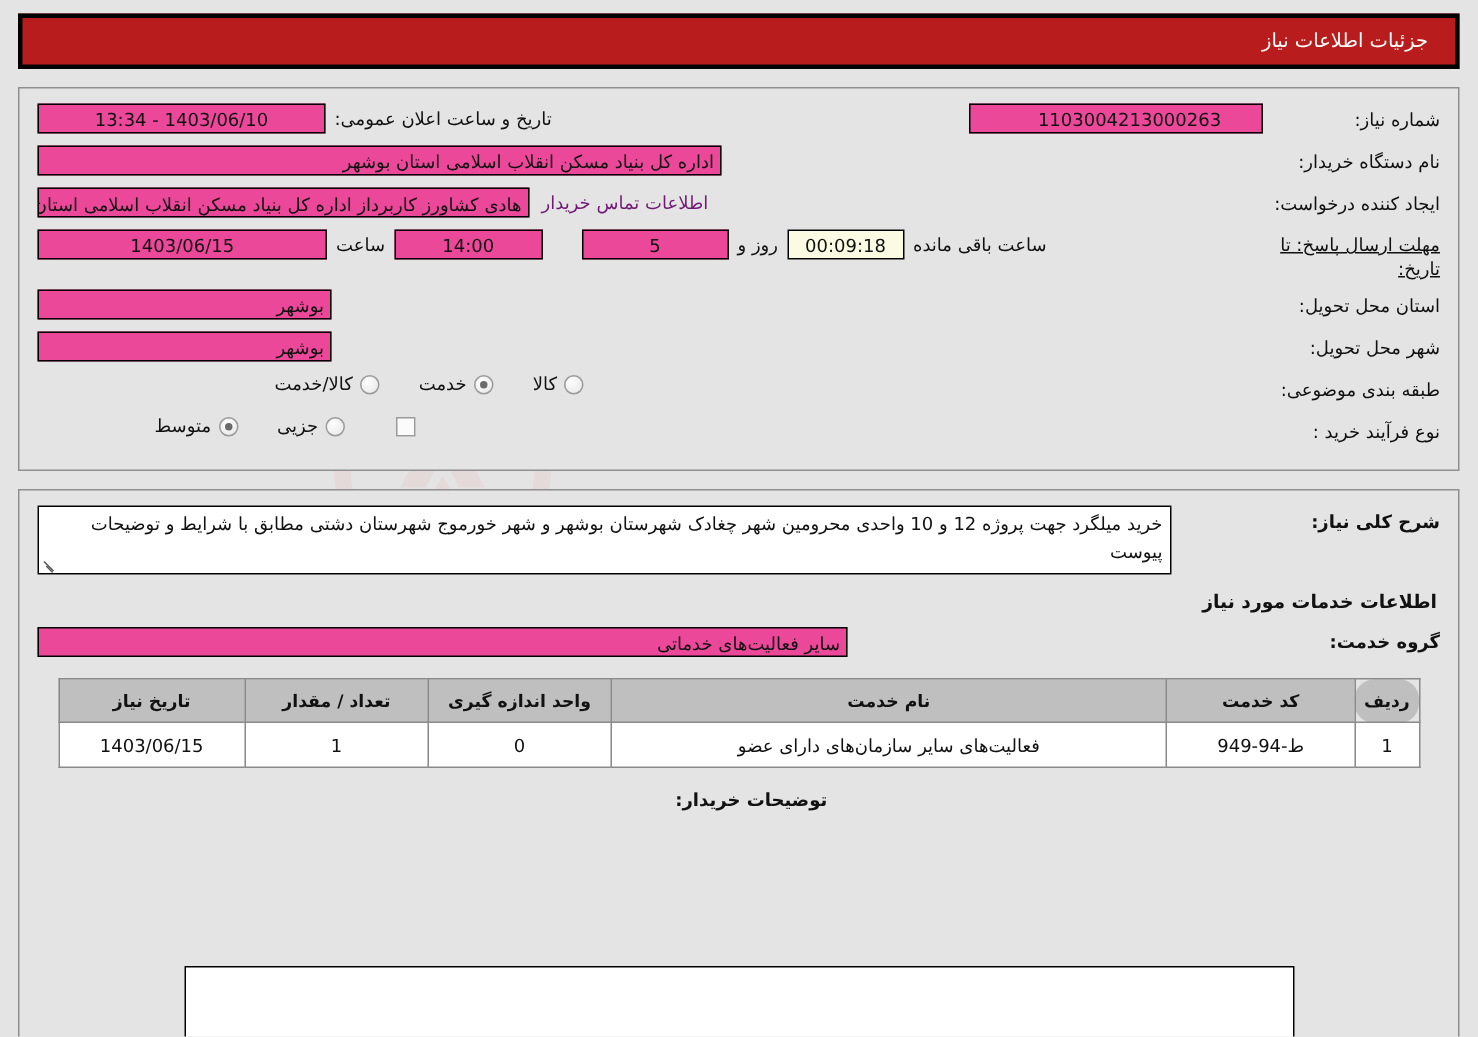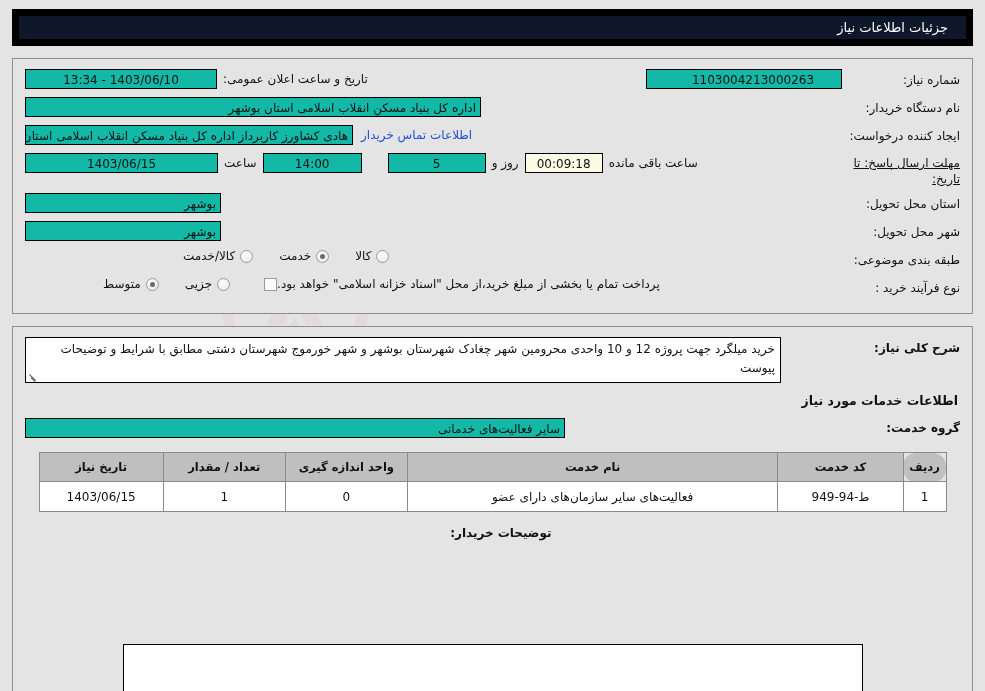--- a/index.html
+++ b/index.html
@@ -44,22 +44,22 @@
     left: 10px;
     top: 10px;
   }
 
   .page { position: relative; z-index: 2; }
 
   
   .header-bar {
     margin: 9px 12px 0 12px;
     height: 37px;
-    background: #0f172a;
-    border: 7px solid #000000;
+    background: #b91c1c;
+    border: 3px solid #000000;
     display: flex;
     align-items: center;
     justify-content: flex-start;
     box-sizing: border-box;
   }
   .header-title {
     color: #ffffff;
     font-size: 13px;
     padding-right: 18px;
   }
@@ -95,21 +95,21 @@
     flex: 1 1 auto;
     display: flex;
     align-items: center;
     justify-content: flex-start;
     gap: 0;
     position: relative;
   }
 
   
   .box {
-    background: #14b8a6;
+    background: #ec4899;
     border: 1px solid #000;
     height: 20px;
     line-height: 20px;
     box-sizing: border-box;
     font-size: 12px;
     padding: 0 4px;
     text-align: center;
     color: #111;
     overflow: hidden;
     white-space: nowrap;
@@ -129,21 +129,21 @@
   .w-city      { width: 196px; }
   .w-svcgroup  { width: 540px; }
 
   .inline-txt {
     font-size: 12px;
     color: #111;
     padding: 0 6px;
     white-space: nowrap;
   }
   .link {
-    color: #1d4ed8;
+    color: #701a75;
     font-size: 12px;
     padding: 0 8px;
     white-space: nowrap;
     cursor: pointer;
   }
 
   
   .radio-group {
     display: flex;
     align-items: center;
@@ -406,21 +406,20 @@
           </div>
         </div>
         <div style="width:132px"></div>
       </div>
     </div>
 
     <div class="row">
       <div class="lbl">نوع فرآیند خرید :</div>
       <div class="fields">
         <div style="flex:1 1 auto"></div>
-        <div class="note-txt">پرداخت تمام یا بخشی از مبلغ خرید،از محل "اسناد خزانه اسلامی" خواهد بود.</div>
         <span class="chk"></span>
         <div style="width:34px"></div>
         <div class="radio-group">
           <div class="radio-item">
             <span class="radio"></span>
             <span class="radio-label">جزیی</span>
           </div>
           <div class="radio-item">
             <span class="radio on"></span>
             <span class="radio-label">متوسط</span>

